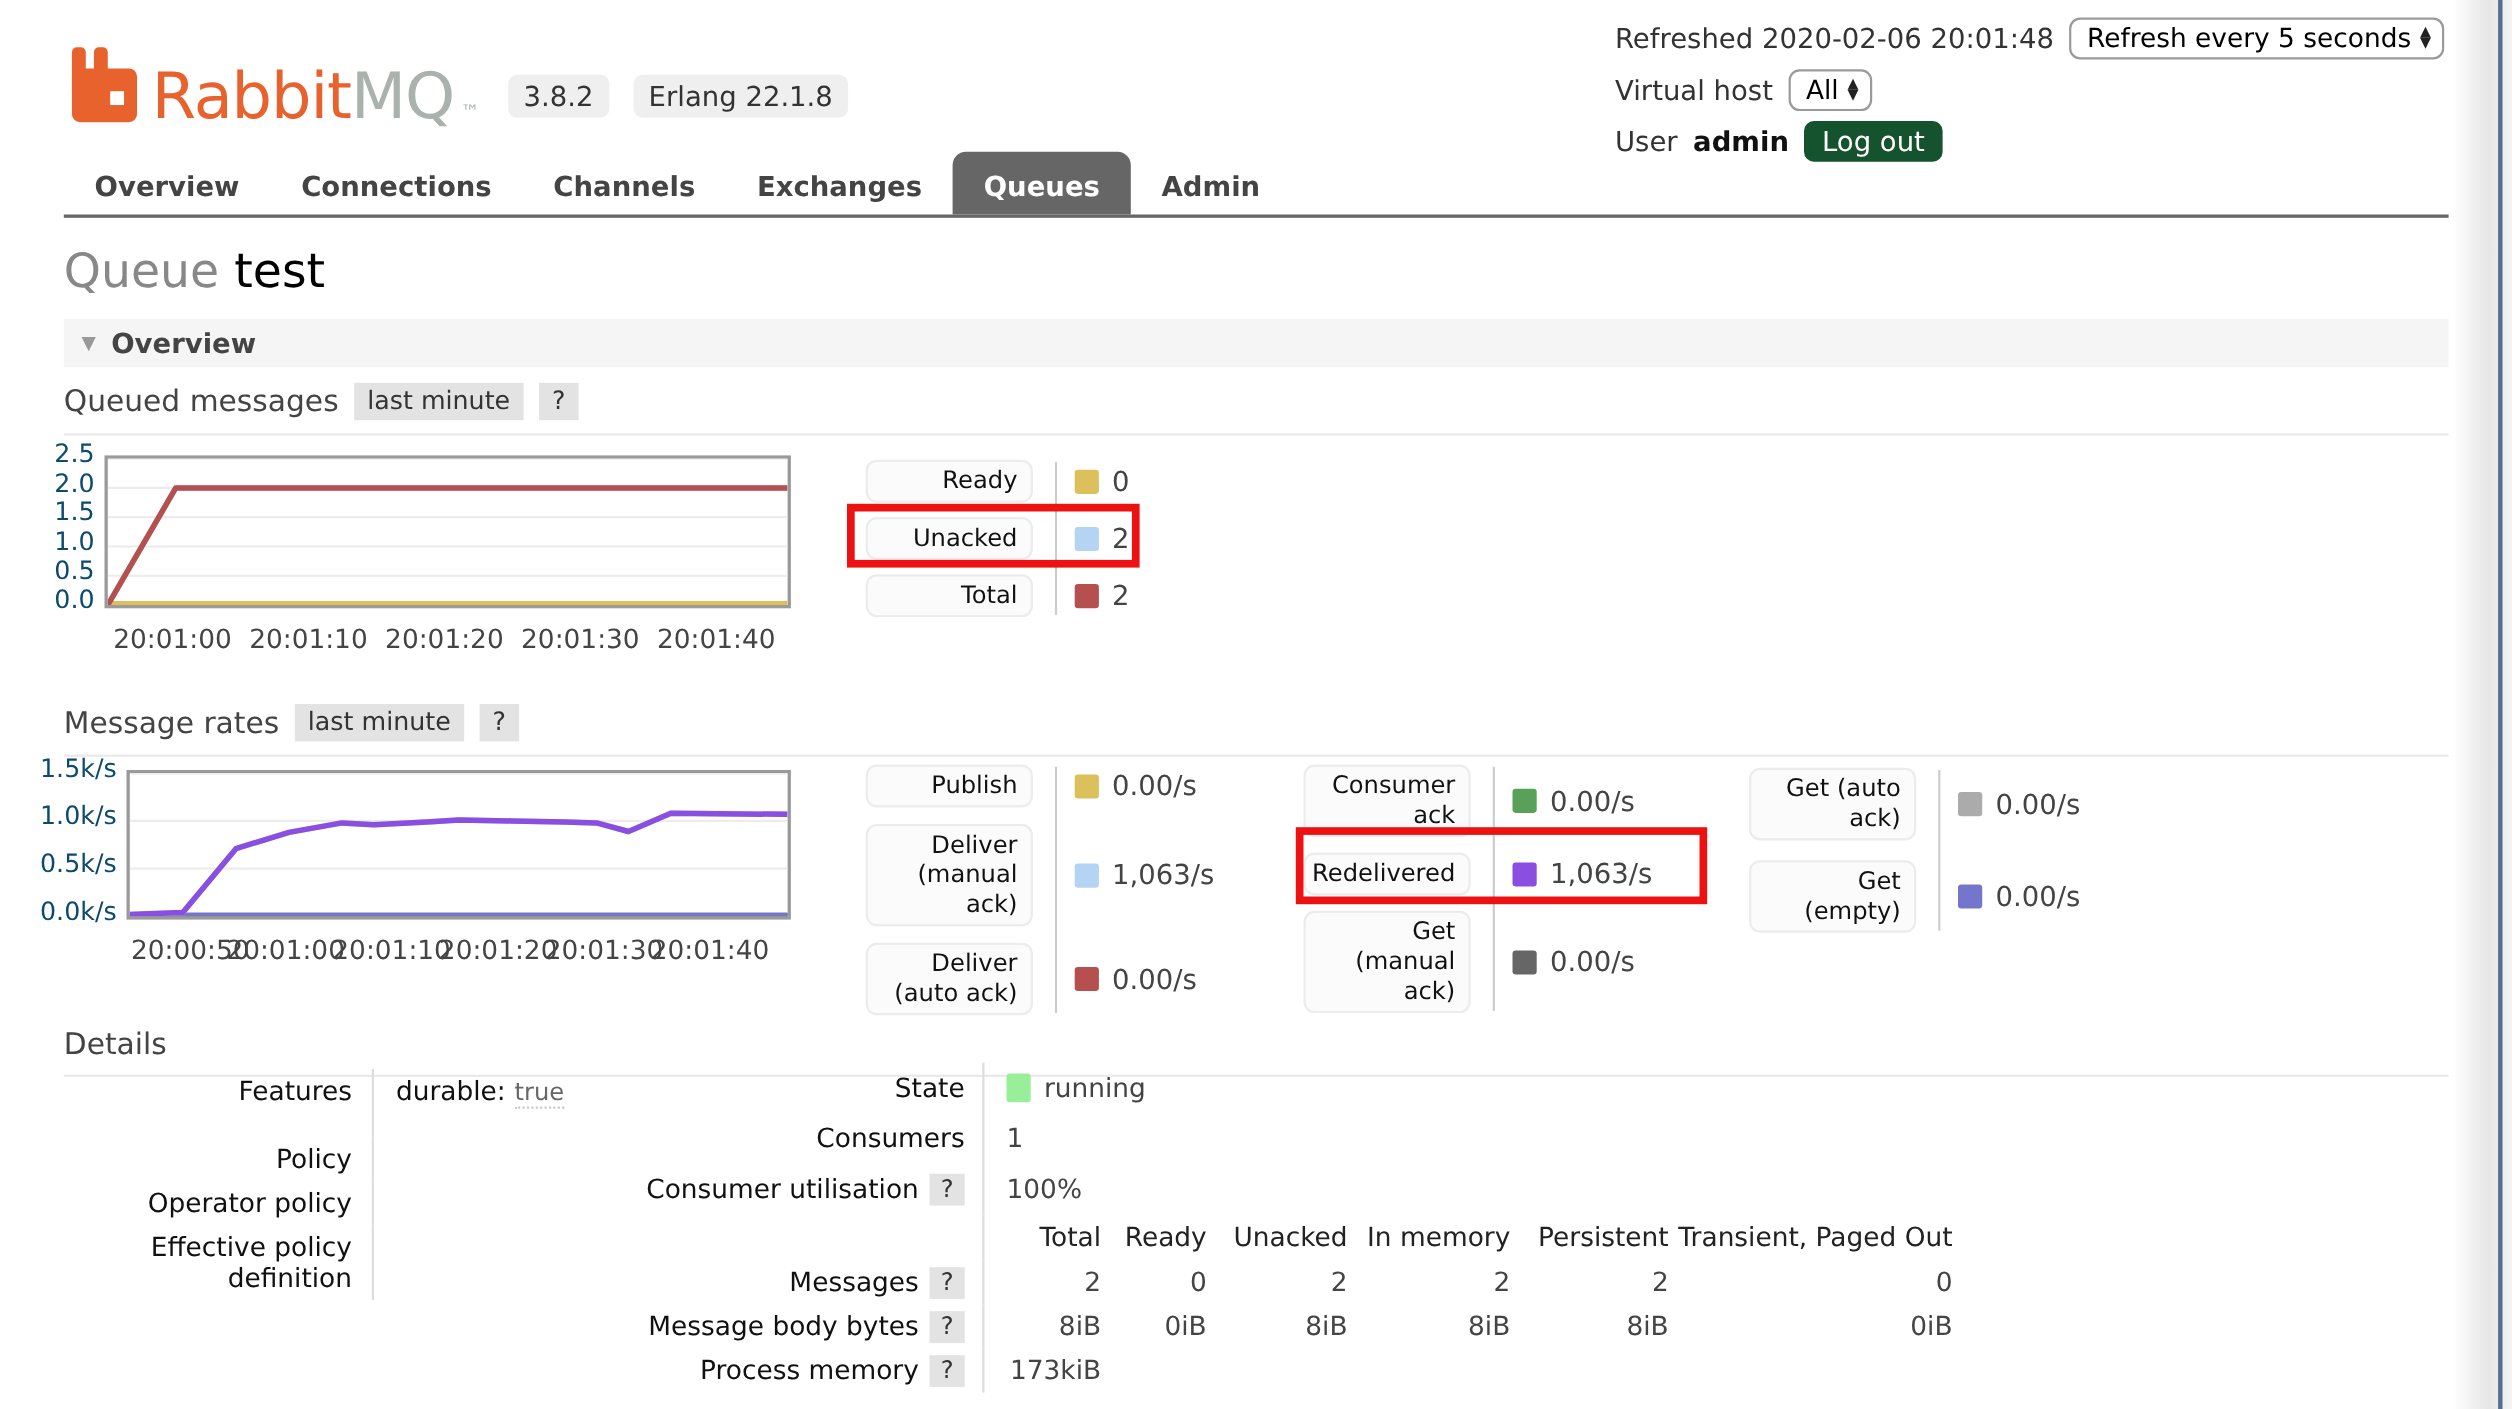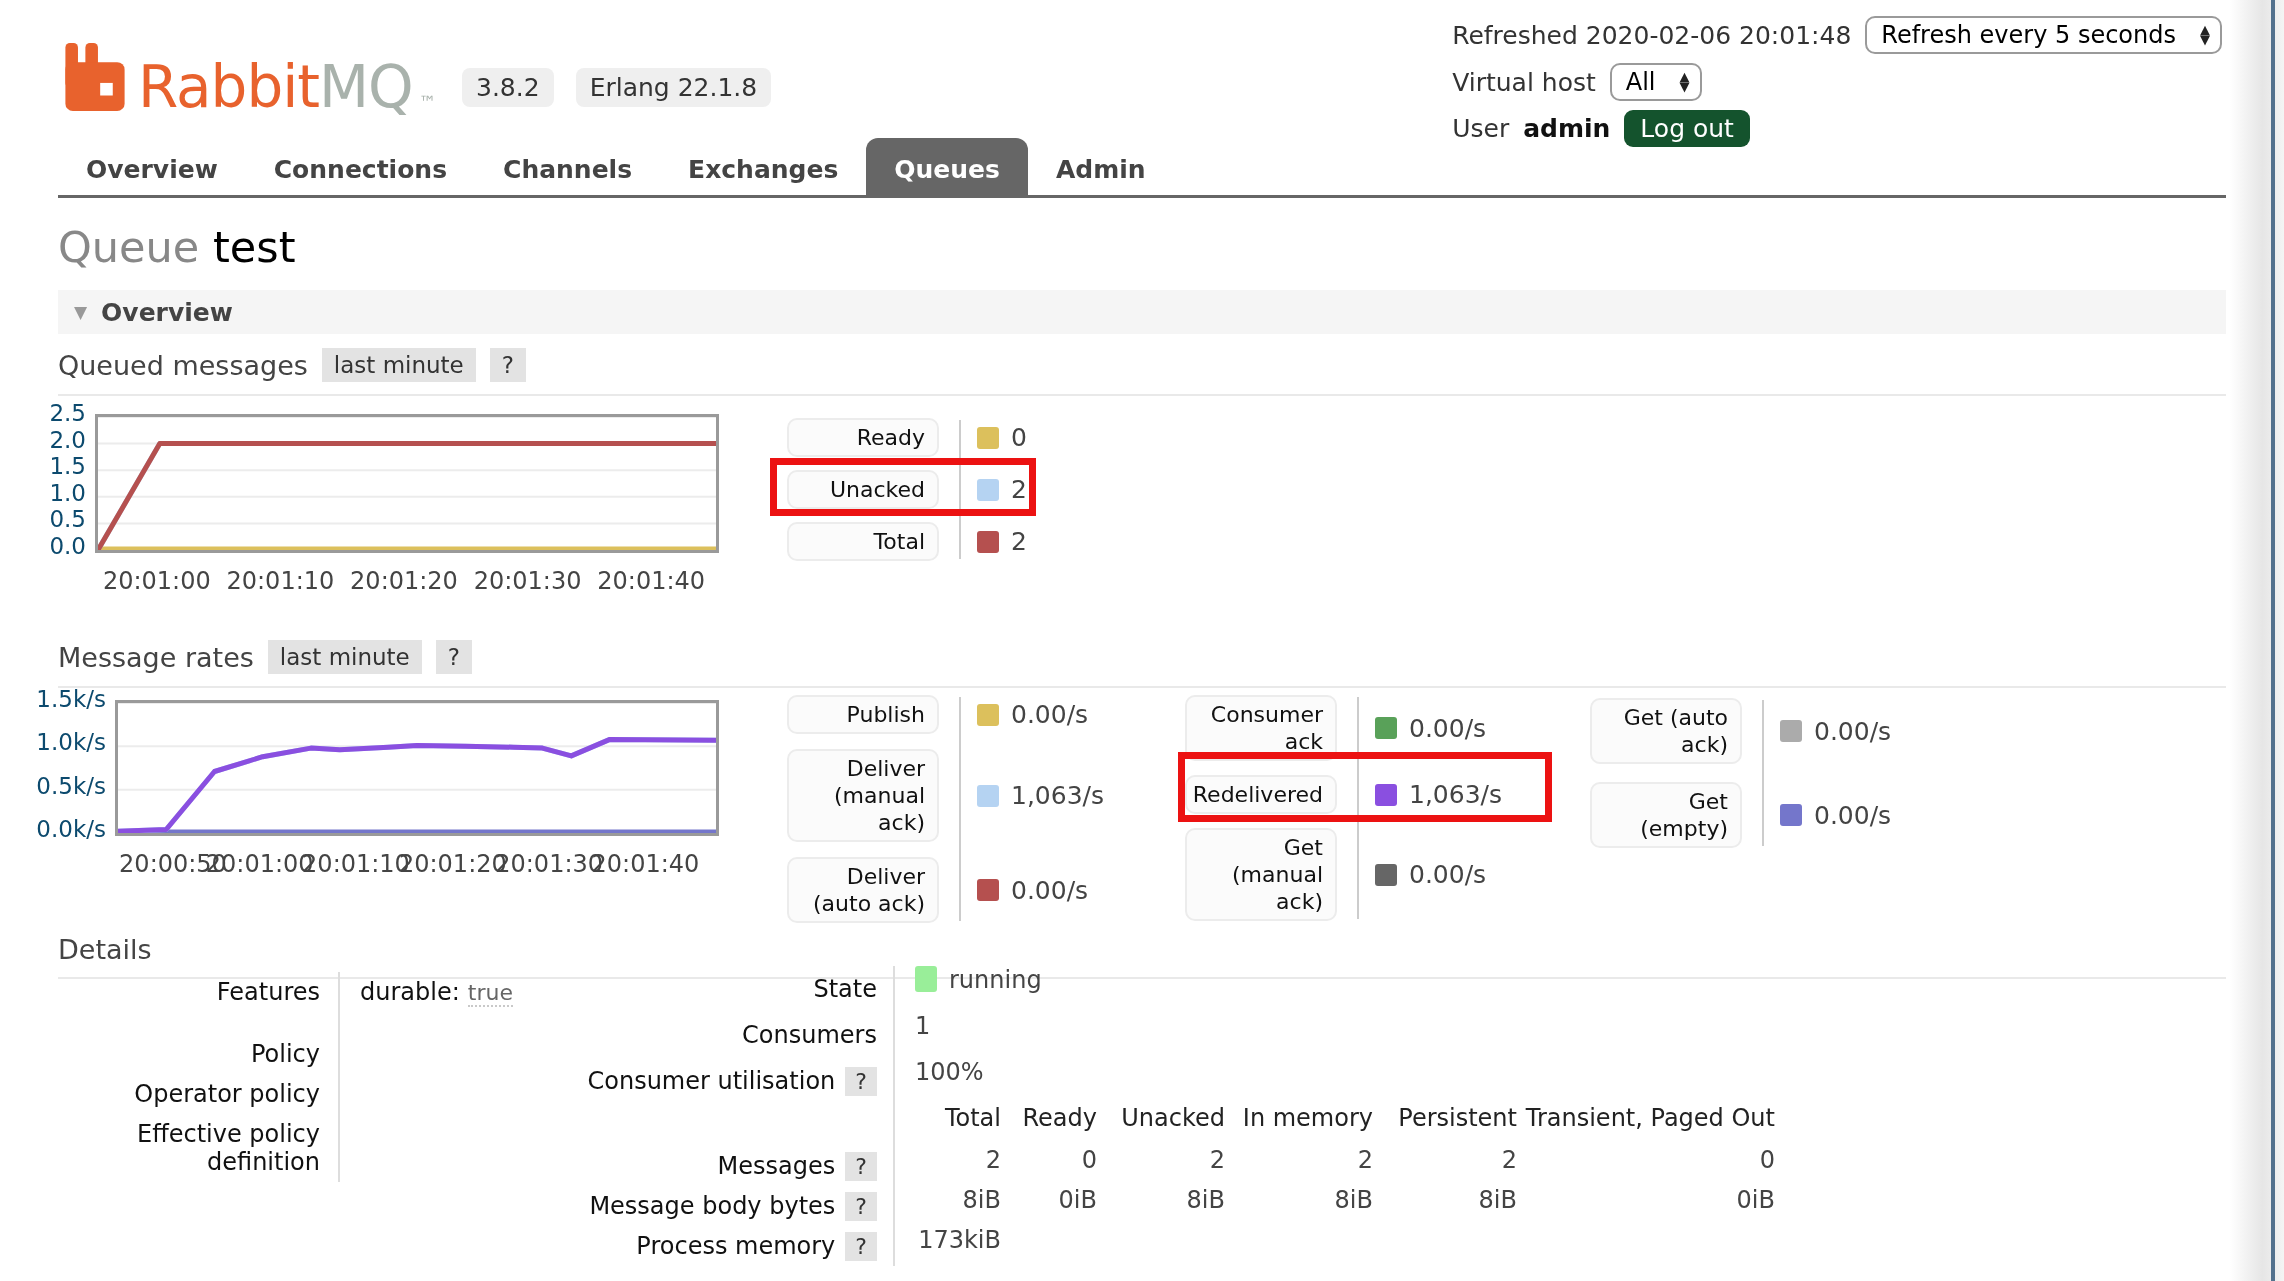--- a/index.html
+++ b/index.html
@@ -8,21 +8,21 @@
 
   
   .window-edge { position:absolute; right:0; top:0; width:54px; height:100%;
     background:linear-gradient(90deg,#ffffff 0%,#e6e6e6 60%,#f4f4f4 100%); }
   .window-edge::after { content:''; position:absolute; right:9px; top:0; width:4px; height:100%; background:#53718d; }
 
   
   .header-right { position:absolute; top:16px; right:62px; display:flex; flex-direction:column; align-items:flex-start; gap:9px; }
   .hr-row { display:flex; align-items:center; gap:14px; white-space:nowrap; color:#333; font-size:25px; }
   .hr-row b { color:#111; }
-  .select { display:inline-flex; align-items:center; gap:24px; border:2px solid #9a9a9a; border-radius:10px;
+  .select { display:inline-flex; align-items:center; gap:8px; border:2px solid #9a9a9a; border-radius:10px;
     background:#fff; padding:3px 10px 3px 14px; font-size:24px; color:#000; cursor:default; }
   .arrows { display:flex; flex-direction:column; line-height:10px; font-size:13px; color:#222; }
   .btn-logout { background:#14532d; color:#fff; border-radius:9px; padding:4px 16px; font-size:25px; }
 
   
   .logo { position:absolute; left:58px; top:40px; display:flex; align-items:flex-end; gap:6px; }
   .logo-text { font-size:58px; line-height:66px; letter-spacing:-1px; }
   .logo-rabbit { color:#e8622d; }
   .logo-mq { color:#a9b2ac; }
   .logo-tm { font-size:17px; color:#a9b2ac; padding-bottom:8px; }
@@ -93,21 +93,21 @@
   .dl-val { border-left:2px solid #ddd; padding:6px 0 6px 20px; min-width:200px; color:#111; }
   .dl-row:nth-child(1) { min-height:62px; }
   .dl-row:nth-child(2) { min-height:38px; }
   .dl-row:nth-child(3) { min-height:38px; }
   .dl-row:nth-child(4) { min-height:44px; }
   .tooltip-val { color:#666; font-size:22px; border-bottom:2px dotted #c9c9c9; margin-left:8px; }
 
   .details-right { position:absolute; left:433px; top:966px; }
   .dr-row { display:flex; align-items:center; }
   .dr-label { width:460px; text-align:right; padding-right:16px; color:#111; display:flex; justify-content:flex-end; align-items:center; gap:10px; }
-  .dr-val { border-left:2px solid #ddd; padding-left:20px; display:flex; align-items:flex-start; gap:12px; min-height:46px; color:#444; }
+  .dr-val { border-left:2px solid #ddd; padding-left:20px; display:flex; align-items:center; gap:12px; min-height:46px; color:#444; }
   .help { background:#e3e3e3; color:#333; font-size:22px; padding:2px 10px; cursor:pointer; }
   .stat-cols { display:grid; grid-template-columns:86px 96px 128px 148px 144px 258px; }
   .stat-cols > div { text-align:right; }
   .stat-head { color:#222; }
 
   .state-swatch { width:22px; height:26px; border-radius:3px; }
 </style>
 </head>
 <body>
 

